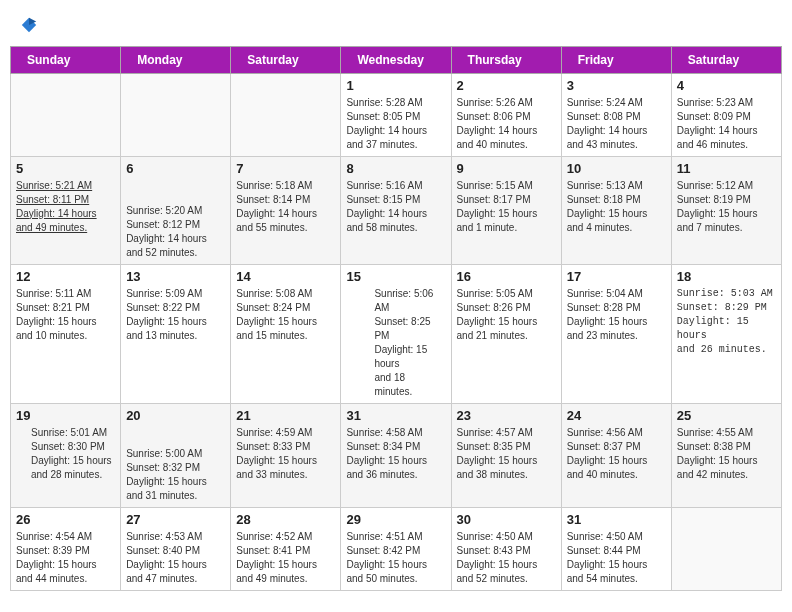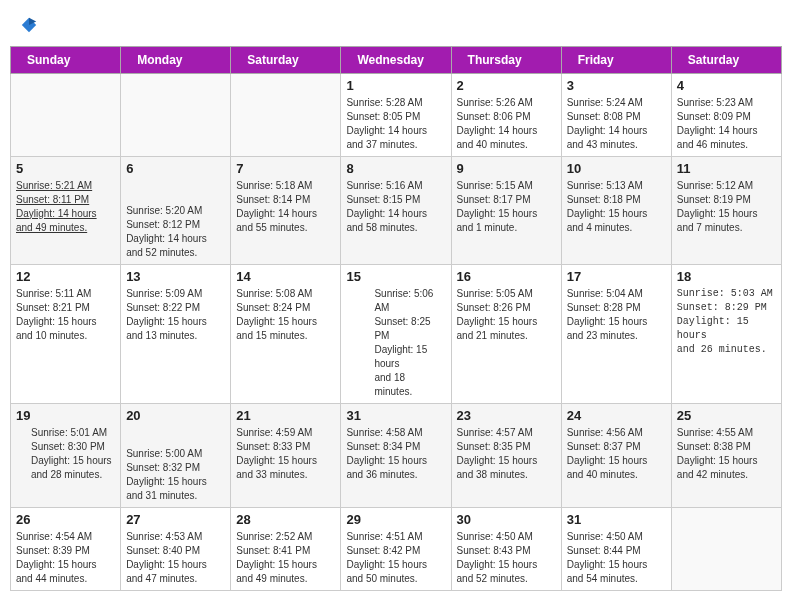--- a/index.html
+++ b/index.html
@@ -312,21 +312,21 @@
         </td>
         <td>
           <div class="day-number">27</div>
           <div class="day-info" style="white-space: pre-line;">Sunrise: 4:53 AM
 Sunset: 8:40 PM
 Daylight: 15 hours
 and 47 minutes.</div>
         </td>
         <td>
           <div class="day-number">28</div>
-          <div class="day-info" style="white-space: pre-line;">Sunrise: 2:52 AM
+          <div class="day-info" style="white-space: pre-line;">Sunrise: 4:52 AM
 Sunset: 8:41 PM
 Daylight: 15 hours
 and 49 minutes.</div>
         </td>
         <td>
           <div class="day-number">29</div>
           <div class="day-info" style="white-space: pre-line;">Sunrise: 4:51 AM
 Sunset: 8:42 PM
 Daylight: 15 hours
 and 50 minutes.</div>

